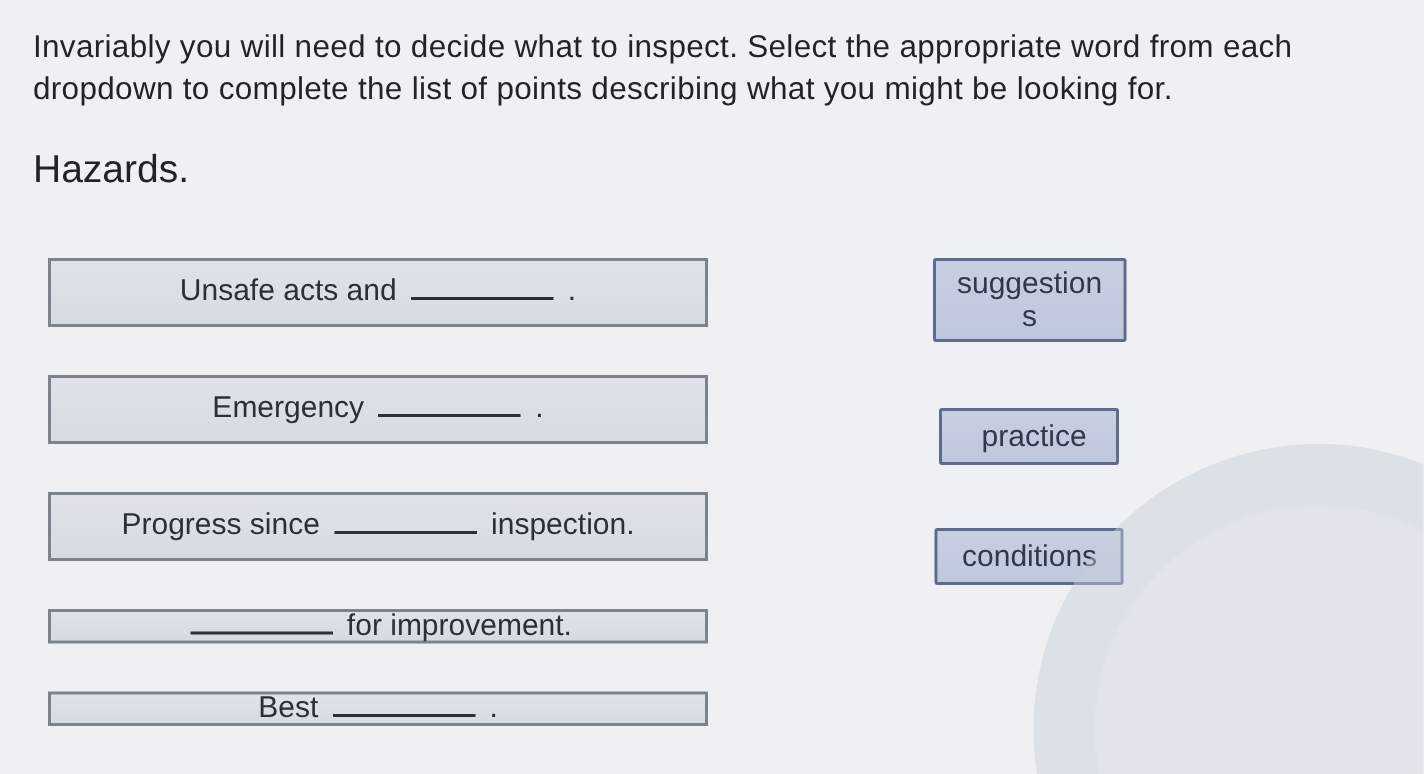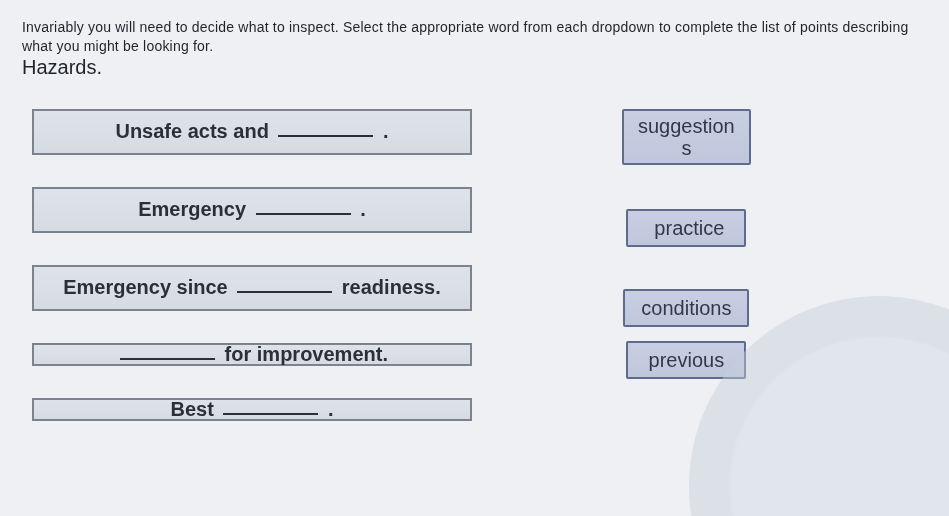--- a/index.html
+++ b/index.html
@@ -7,27 +7,28 @@
     width: 949px;
     height: 516px;
     background: #eef0f3;
     font-family: Arial, Helvetica, sans-serif;
     padding: 18px 22px;
     color: #1f232a;
     overflow: hidden;
     position: relative;
   }
   .instr {
-    font-size: 14px;
+    font-size: 21px;
     line-height: 1.35;
     letter-spacing: 0.2px;
+    margin-bottom: 22px;
   }
   .subhead {
-    font-size: 20px;
-    margin-bottom: 30px;
+    font-size: 26px;
+    margin-bottom: 44px;
   }
   .main {
     display: flex;
     gap: 150px;
   }
   .left-col {
     display: flex;
     flex-direction: column;
     gap: 32px;
     width: 440px;
@@ -37,21 +38,20 @@
     border: 2px solid #7b838f;
     background: linear-gradient(#dfe3e9, #d6dbe2);
     height: 46px;
     display: flex;
     align-items: center;
     justify-content: center;
     font-size: 20px;
     color: #2b3038;
     padding: 0 10px;
     white-space: pre;
-    font-weight: bold;
   }
   .slot.short { height: 23px; }
   .blank {
     display: inline-block;
     border-bottom: 2px solid #2b3038;
     width: 95px;
     height: 0.55em;
     vertical-align: baseline;
     margin: 0 4px;
   }
@@ -103,34 +103,33 @@
 
     <div class="slot">
       <span>Unsafe acts and </span><span class="blank"></span><span> .</span>
     </div>
 
     <div class="slot">
       <span>Emergency </span><span class="blank"></span><span> .</span>
     </div>
 
     <div class="slot">
-      <span>Emergency since </span><span class="blank"></span><span> readiness.</span>
+      <span>Progress since </span><span class="blank"></span><span> inspection.</span>
     </div>
 
     <div class="slot short">
       <span></span><span class="blank"></span><span> for improvement.</span>
     </div>
 
     <div class="slot short">
       <span>Best </span><span class="blank"></span><span> .</span>
     </div>
 
   </div>
 
   <div class="right-col">
     <div class="chip chip-sugg">suggestion<br>s</div>
     <div class="chip">practice</div>
     <div class="chip">conditions</div>
-    <div class="chip">previous</div>
   </div>
 </div>
 
 <div class="arc"></div>
 
 </body></html>

